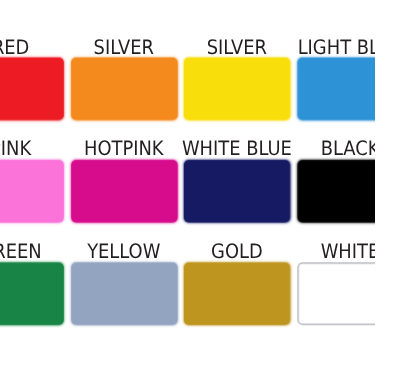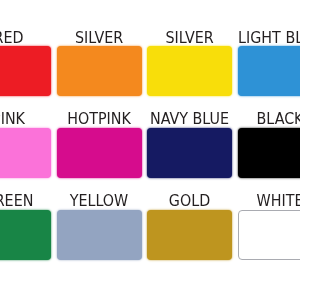--- a/index.html
+++ b/index.html
@@ -88,21 +88,21 @@
 
   <div class="swatch-cell row-1 col-0">
     <div class="swatch-label">PINK</div>
     <div class="swatch-chip" style="background: rgb(251, 114, 217); box-shadow: rgb(251, 114, 217) 0px 0px 2.2px 0px;"></div>
   </div>
   <div class="swatch-cell row-1 col-1">
     <div class="swatch-label">HOTPINK</div>
     <div class="swatch-chip" style="background: rgb(214, 12, 141); box-shadow: rgb(214, 12, 141) 0px 0px 2.2px 0px;"></div>
   </div>
   <div class="swatch-cell row-1 col-2">
-    <div class="swatch-label">NAVY BLUE</div>
+    <div class="swatch-label">WHITE BLUE</div>
     <div class="swatch-chip" style="background: rgb(21, 26, 98); box-shadow: rgb(21, 26, 98) 0px 0px 2.2px 0px;"></div>
   </div>
   <div class="swatch-cell row-1 col-3">
     <div class="swatch-label">BLACK</div>
     <div class="swatch-chip" style="background: rgb(0, 0, 0); box-shadow: rgb(0, 0, 0) 0px 0px 2.2px 0px;"></div>
   </div>
 
   <div class="swatch-cell row-2 col-0">
     <div class="swatch-label">GREEN</div>
     <div class="swatch-chip" style="background: rgb(24, 133, 70); box-shadow: rgb(24, 133, 70) 0px 0px 2.2px 0px;"></div>

